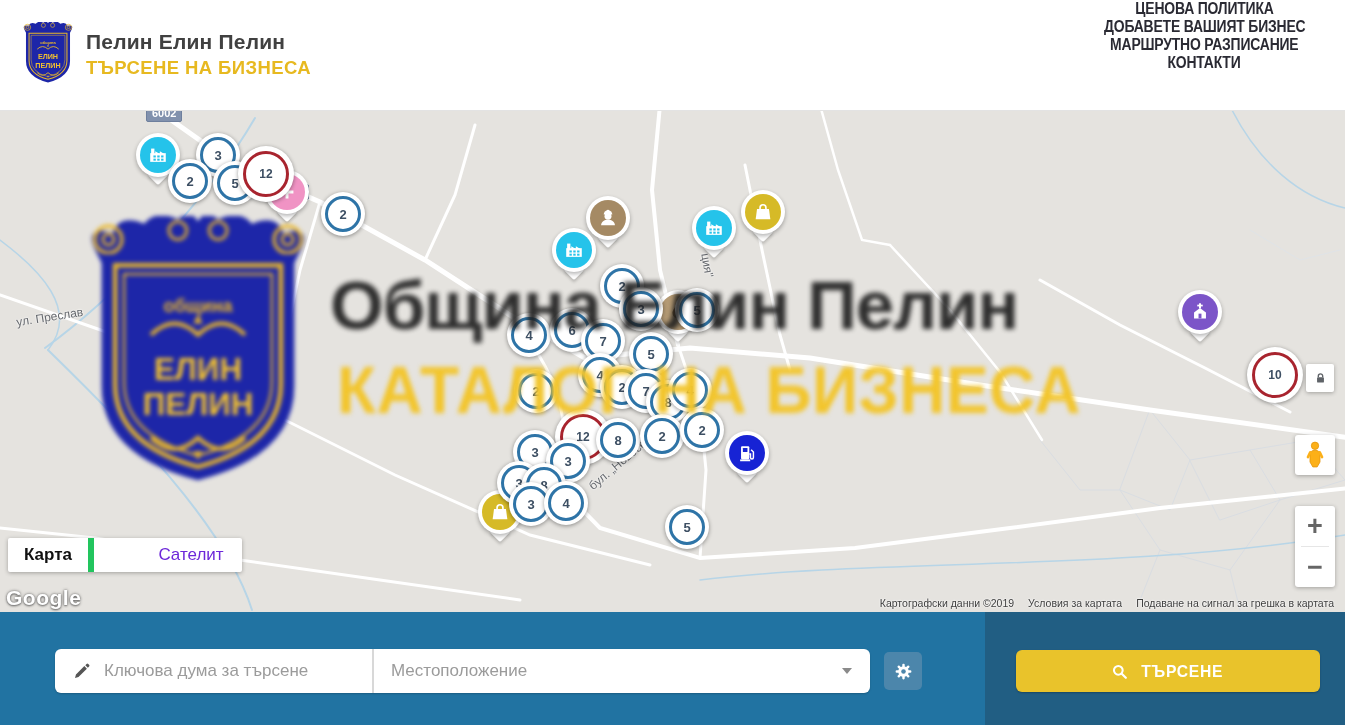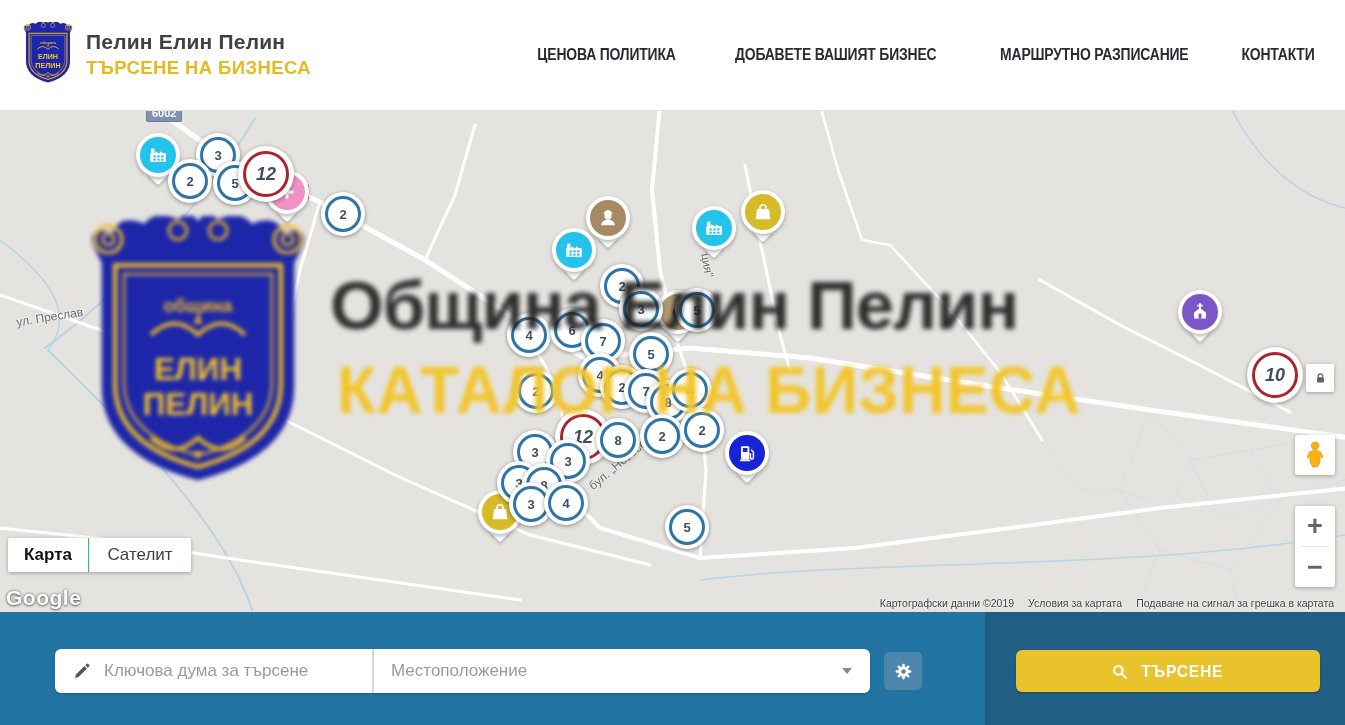--- a/index.html
+++ b/index.html
@@ -7,21 +7,21 @@
         font-family:"Liberation Sans",sans-serif;background:#e5e3df;}
 
   
   .header{position:absolute;left:0;top:0;width:1345px;height:110px;background:#fff;
           border-bottom:1px solid #e3e3e3;z-index:40;}
   .logo-link{position:absolute;left:22px;top:22px;display:flex;align-items:center;text-decoration:none;cursor:pointer;}
   .crest-small{width:52px;height:64px;}
   .logo-text{margin-left:12px;}
   .logo-title{font-size:21px;font-weight:bold;color:#414141;letter-spacing:.2px;}
   .logo-subtitle{font-size:18.5px;font-weight:bold;color:#e7b920;letter-spacing:.4px;margin-top:3px;}
-  .nav{position:absolute;right:25px;top:0;height:110px;display:flex;align-items:center;}
+  .nav{position:absolute;right:25px;top:0;height:110px;display:flex;align-items:center;flex-direction:column;}
   .nav a{display:inline-block;margin-left:34px;font-size:16px;font-weight:bold;color:#2a2a33;
          text-decoration:none;letter-spacing:-.2px;transform:scaleX(.87);cursor:pointer;white-space:nowrap;}
 
   
   .map{position:absolute;left:0;top:110px;width:1345px;height:502px;background:#e5e3df;overflow:hidden;cursor:grab;}
   .roads{position:absolute;left:0;top:0;}
   .street-label{position:absolute;font-size:12px;color:#66696e;white-space:nowrap;
                 text-shadow:0 0 2px #fff,0 0 2px #fff;z-index:3;}
   .road-badge{position:absolute;background:#8191ad;color:#fff;font-size:11px;font-weight:bold;
               padding:1px 5px 2px;border-radius:2px;border:1px solid #6e7f9d;z-index:3;}
@@ -33,36 +33,36 @@
              transform:translateX(-50%) rotate(45deg);border-radius:2px;box-shadow:2px 2px 3px rgba(0,0,0,.18);}
   .pin .disc{position:absolute;inset:0;background:#fff;border-radius:50%;box-shadow:0 2px 4px rgba(0,0,0,.3);}
   .pin .inner{position:absolute;inset:4px;border-radius:50%;display:flex;align-items:center;justify-content:center;}
   .pin .inner svg{width:22px;height:22px;}
   .cluster{position:absolute;transform:translate(-50%,-50%);width:44px;height:44px;background:#fff;border-radius:50%;
            box-shadow:0 1px 4px rgba(0,0,0,.4);display:flex;align-items:center;justify-content:center;z-index:6;cursor:pointer;}
   .cluster .ring{width:30px;height:30px;background:#fff;border:3px solid #2e74a7;border-radius:50%;
                  display:flex;align-items:center;justify-content:center;
                  font-size:13px;font-weight:bold;color:#3d4f63;}
   .cluster.red{width:56px;height:56px;}
-  .cluster.red .ring{width:40px;height:40px;border-width:3.5px;border-color:#a8242e;font-size:18px;font-style:italic;}
+  .cluster.red .ring{width:40px;height:40px;border-width:3.5px;border-color:#a8242e;font-size:12px;}
 
   
   .wm{position:absolute;z-index:10;pointer-events:none;}
   .wm-crest{left:84px;top:106px;width:228px;height:280px;filter:blur(2.2px);}
   .wm-title{left:330px;top:156px;font-size:69px;font-weight:bold;color:#1f1f1f;opacity:.92;
             letter-spacing:-1px;white-space:nowrap;filter:blur(2.6px);}
   .wm-subtitle{left:337px;top:242px;font-size:66px;font-weight:bold;color:#f2c52d;
                letter-spacing:.5px;white-space:nowrap;filter:blur(2.4px);transform:scaleX(.97);transform-origin:left;}
 
   
   .maptype{position:absolute;left:8px;top:428px;height:34px;display:flex;background:#fff;border-radius:2px;
            box-shadow:0 1px 4px rgba(0,0,0,.3);z-index:20;overflow:hidden;}
   .maptype .mt{display:flex;align-items:center;justify-content:center;font-size:17px;cursor:pointer;}
   .mt-map{width:80px;font-weight:bold;color:#111;}
-  .mt-sat{width:102px;color:#404040;border-left:1px solid #22c55e;}
+  .mt-sat{width:102px;color:#6d28d9;border-left:6px solid #22c55e;padding-left:46px;}
   .gbtn{position:absolute;background:#fff;box-shadow:0 1px 4px rgba(0,0,0,.3);border-radius:2px;z-index:20;
         display:flex;align-items:center;justify-content:center;cursor:pointer;}
   .lock-btn{left:1306px;top:254px;width:28px;height:28px;}
   .pegman-btn{left:1295px;top:325px;width:40px;height:40px;border-radius:3px;}
   .zoomctl{position:absolute;left:1295px;top:396px;width:40px;height:81px;background:#fff;border-radius:3px;
            box-shadow:0 1px 4px rgba(0,0,0,.3);z-index:20;display:flex;flex-direction:column;}
   .zbtn{flex:1;display:flex;align-items:center;justify-content:center;font-size:27px;color:#666;cursor:pointer;
         font-weight:bold;}
   .zdiv{height:1px;background:#e6e6e6;margin:0 6px;}
   .google-logo{position:absolute;left:6px;top:476px;z-index:20;font-size:21px;font-weight:bold;color:#fff;

